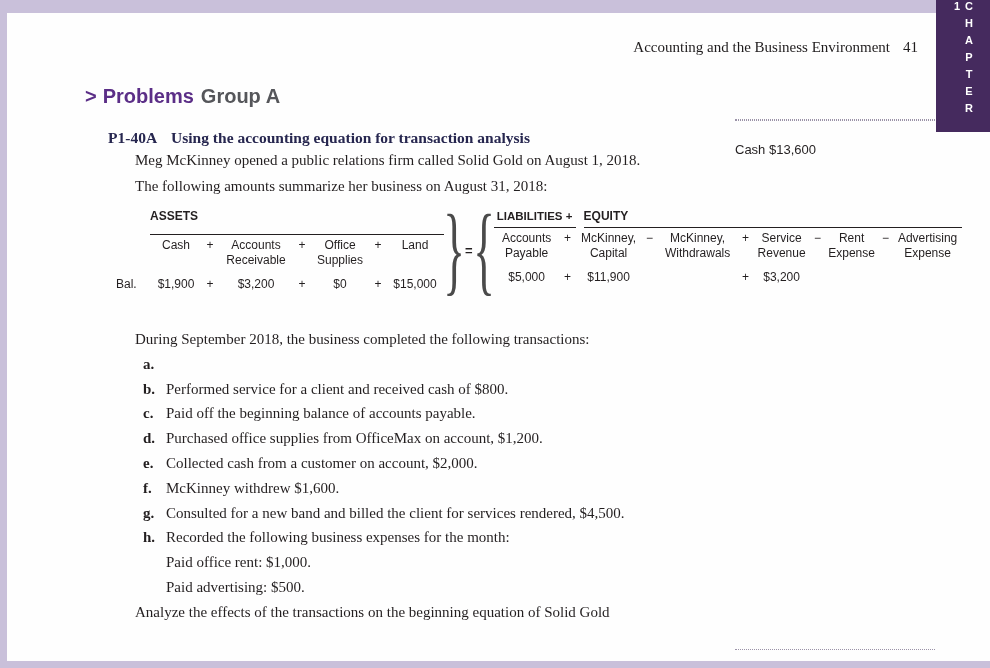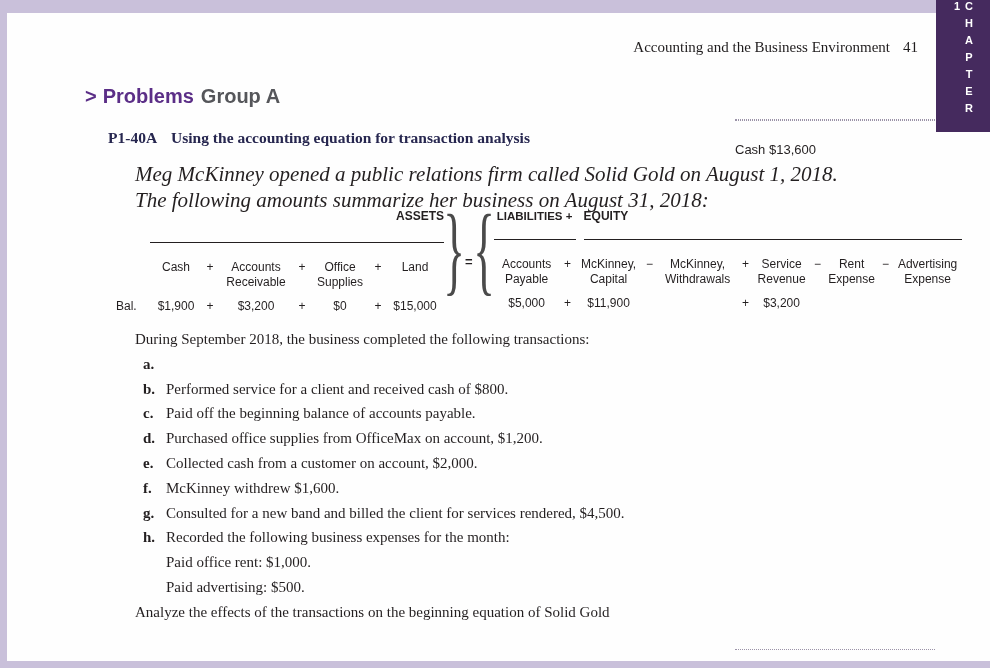--- a/index.html
+++ b/index.html
@@ -27,33 +27,33 @@
   .problem-head{position:absolute;left:108px;top:129px;font-size:15.5px;font-weight:bold;color:#26264f;}
   .ph-code{margin-right:14px;}
   
   .margin-col{position:absolute;left:735px;top:119px;width:200px;
               font-family:"Liberation Sans",sans-serif;font-size:13px;color:#231f20;}
   .dotted{border-top:1px dotted #9b93a8;height:0;}
   .lo-text{font-weight:bold;padding:7px 0 8px 0;}
   .margin-note{margin-top:21px;}
   .bottom-dotted{position:absolute;left:735px;top:649px;width:200px;border-top:1px dotted #9b93a8;height:0;}
   
-  .intro{position:absolute;left:135px;top:161px;font-size:21px;line-height:26px;font-style:italic;}
+  .intro{position:absolute;left:135px;top:147px;font-size:15px;line-height:26px;}
   
   .equation{position:absolute;left:116px;top:209px;display:flex;align-items:flex-start;
             font-family:"Liberation Sans",sans-serif;font-size:12px;color:#231f20;}
   .eq-row{display:flex;line-height:15px;}
   .c{display:inline-block;text-align:center;white-space:nowrap;}
   .bal{width:34px;text-align:left;}
   .a1{width:52px}.a2{width:76px}.a3{width:60px}.a4{width:58px}.opA{width:16px}
-  .a-hdr{width:294px;border-bottom:1px solid #231f20;padding-bottom:18px;font-weight:bold;text-align:right;}
+  .a-hdr{width:294px;border-bottom:1px solid #231f20;padding-bottom:10px;font-weight:bold;text-align:left;}
   .e1{width:66px}.e2{width:66px}.e3{width:80px}.e4{width:56px}.e5{width:52px}.e6{width:68px}.opE{width:16px}
-  .l-hdr{width:82px;border-bottom:1px solid #231f20;padding-bottom:15px;font-weight:bold;font-size:11.5px;text-align:center;}
+  .l-hdr{width:82px;border-bottom:1px solid #231f20;padding-bottom:3px;font-weight:bold;font-size:11.5px;text-align:center;}
   .e-hdr{width:378px;margin-left:8px;border-bottom:1px solid #231f20;padding-bottom:3px;font-weight:bold;text-align:left;}
-  .lbl-row{margin-top:17px;}
+  .lbl-row{margin-top:3px;}
   .amt-row{margin-top:9px;}
   .brace{height:80px;display:flex;align-items:center;justify-content:center;width:20px;
          font-family:"Liberation Serif",serif;font-size:100px;font-weight:400;color:#4a4a4a;
          transform:scaleX(0.45);}
   .eq-sign{align-self:center;margin:0 1px;font-size:13px;font-weight:bold;}
   
   .transactions{position:absolute;left:135px;top:327px;width:600px;font-size:15px;line-height:24.8px;}
   .t-item{display:flex;}
   .t-label{font-weight:bold;margin-left:8px;width:23px;flex:none;}
   .t-sub{margin-left:31px;}

